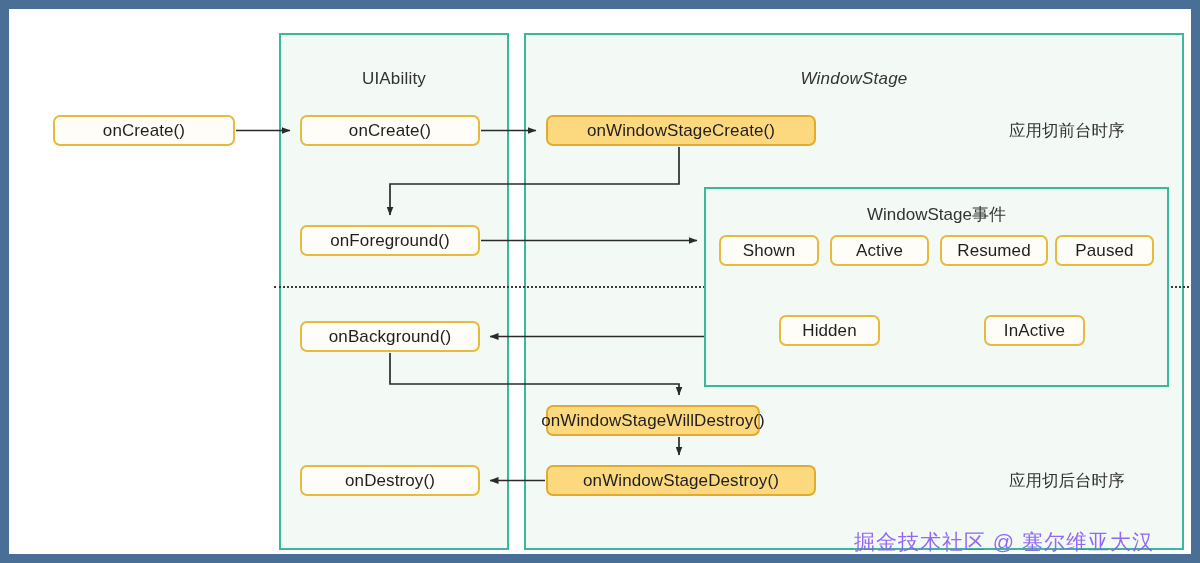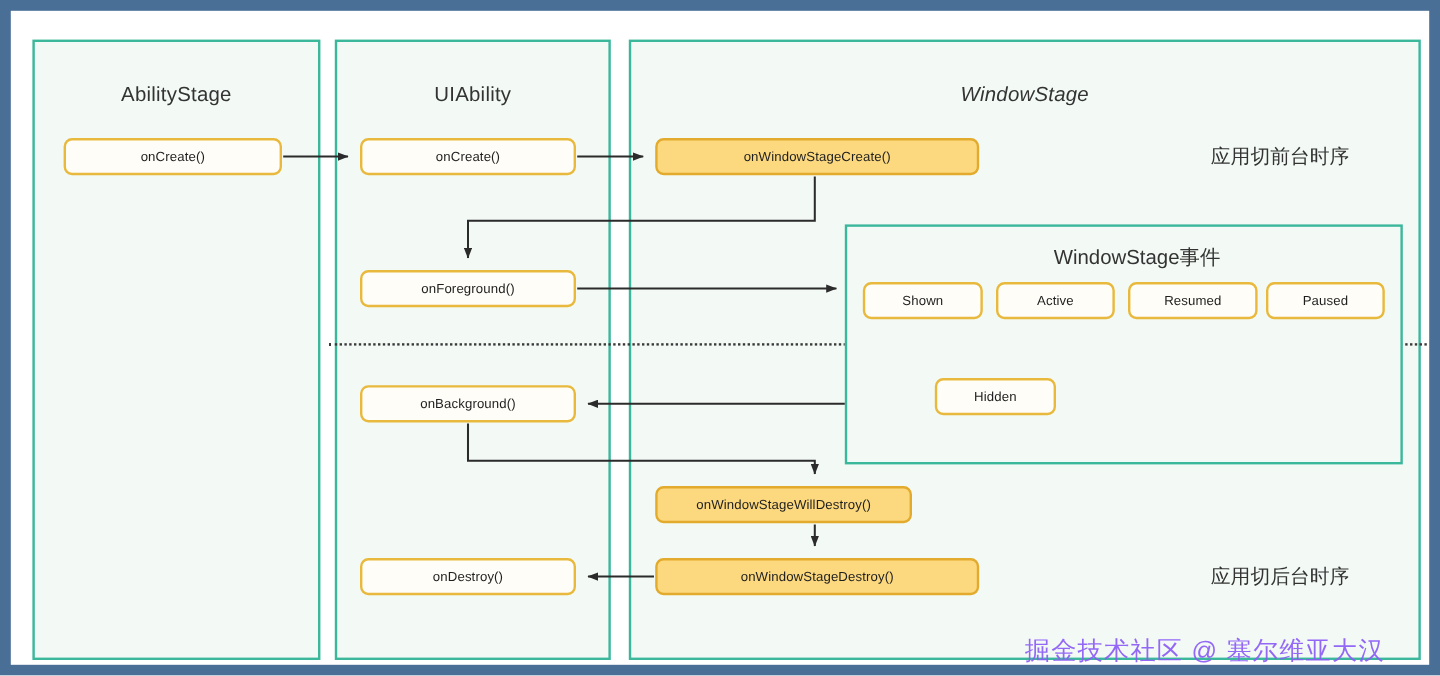--- a/index.html
+++ b/index.html
@@ -33,21 +33,21 @@
     color: #333333;
     letter-spacing: 0.2px;
   }
   .node {
     position: absolute;
     box-sizing: border-box;
     border-radius: 7px;
     display: flex;
     align-items: center;
     justify-content: center;
-    font-size: 11px;
+    font-size: 17px;
     color: #1f1f1f;
     white-space: nowrap;
     letter-spacing: 0.1px;
   }
   .node.white {
     background: #fffdf8;
     border: 2px solid #e8b93c;
   }
   .node.amber {
     background: #fcd97f;
@@ -60,21 +60,20 @@
     box-sizing: border-box;
   }
   .event-group-title {
     position: absolute;
     top: 14px;
     left: 0;
     width: 100%;
     text-align: center;
     font-size: 17px;
     color: #333333;
-    margin-left: 11px;
   }
   .side-label {
     position: absolute;
     font-size: 16.5px;
     color: #333333;
     white-space: nowrap;
   }
   .divider {
     position: absolute;
     height: 0;
@@ -93,23 +92,20 @@
     white-space: nowrap;
     letter-spacing: 1px;
     font-family: Liberation Sans, sans-serif;
   }
 </style>
 </head>
 <body>
 
 <div id="root">
 
-  <div class="stage-panel" style="left:18px; top:24px; width:240px; height:517px;">
-    <div class="panel-title">AbilityStage</div>
-  </div>
 
   <div class="stage-panel" style="left:270px; top:24px; width:230px; height:517px;">
     <div class="panel-title">UIAbility</div>
   </div>
 
   <div class="stage-panel" style="left:515px; top:24px; width:660px; height:517px;font-style:italic;">
     <div class="panel-title">WindowStage</div>
   </div>
 
   <div class="divider" style="left:265px; top:277px; width:915px;"></div>
@@ -158,20 +154,23 @@
   </div>
   <div class="node white" style="left:931px; top:226px; width:108px; height:31px;">
     <span>Resumed</span>
   </div>
   <div class="node white" style="left:1046px; top:226px; width:99px; height:31px;">
     <span>Paused</span>
   </div>
 
   <div class="node white" style="left:770px; top:306px; width:101px; height:31px;">
     <span>Hidden</span>
+  </div>
+  <div class="node white" style="left:975px; top:306px; width:101px; height:31px;">
+    <span>InActive</span>
   </div>
 
   <div class="side-label" style="left:1000px; top:111px;">应用切前台时序</div>
 
   <div class="side-label" style="left:1000px; top:461px;">应用切后台时序</div>
 
   <svg class="conn" style="left:0; top:0;" width="1200" height="563" viewBox="0 0 1200 563">
     <defs>
       <marker id="arrowhead" markerWidth="9" markerHeight="7" refX="8.5" refY="3.5" orient="auto" markerUnits="userSpaceOnUse">
         <polygon points="0 0, 9 3.5, 0 7" fill="#2b2b2b"></polygon>

